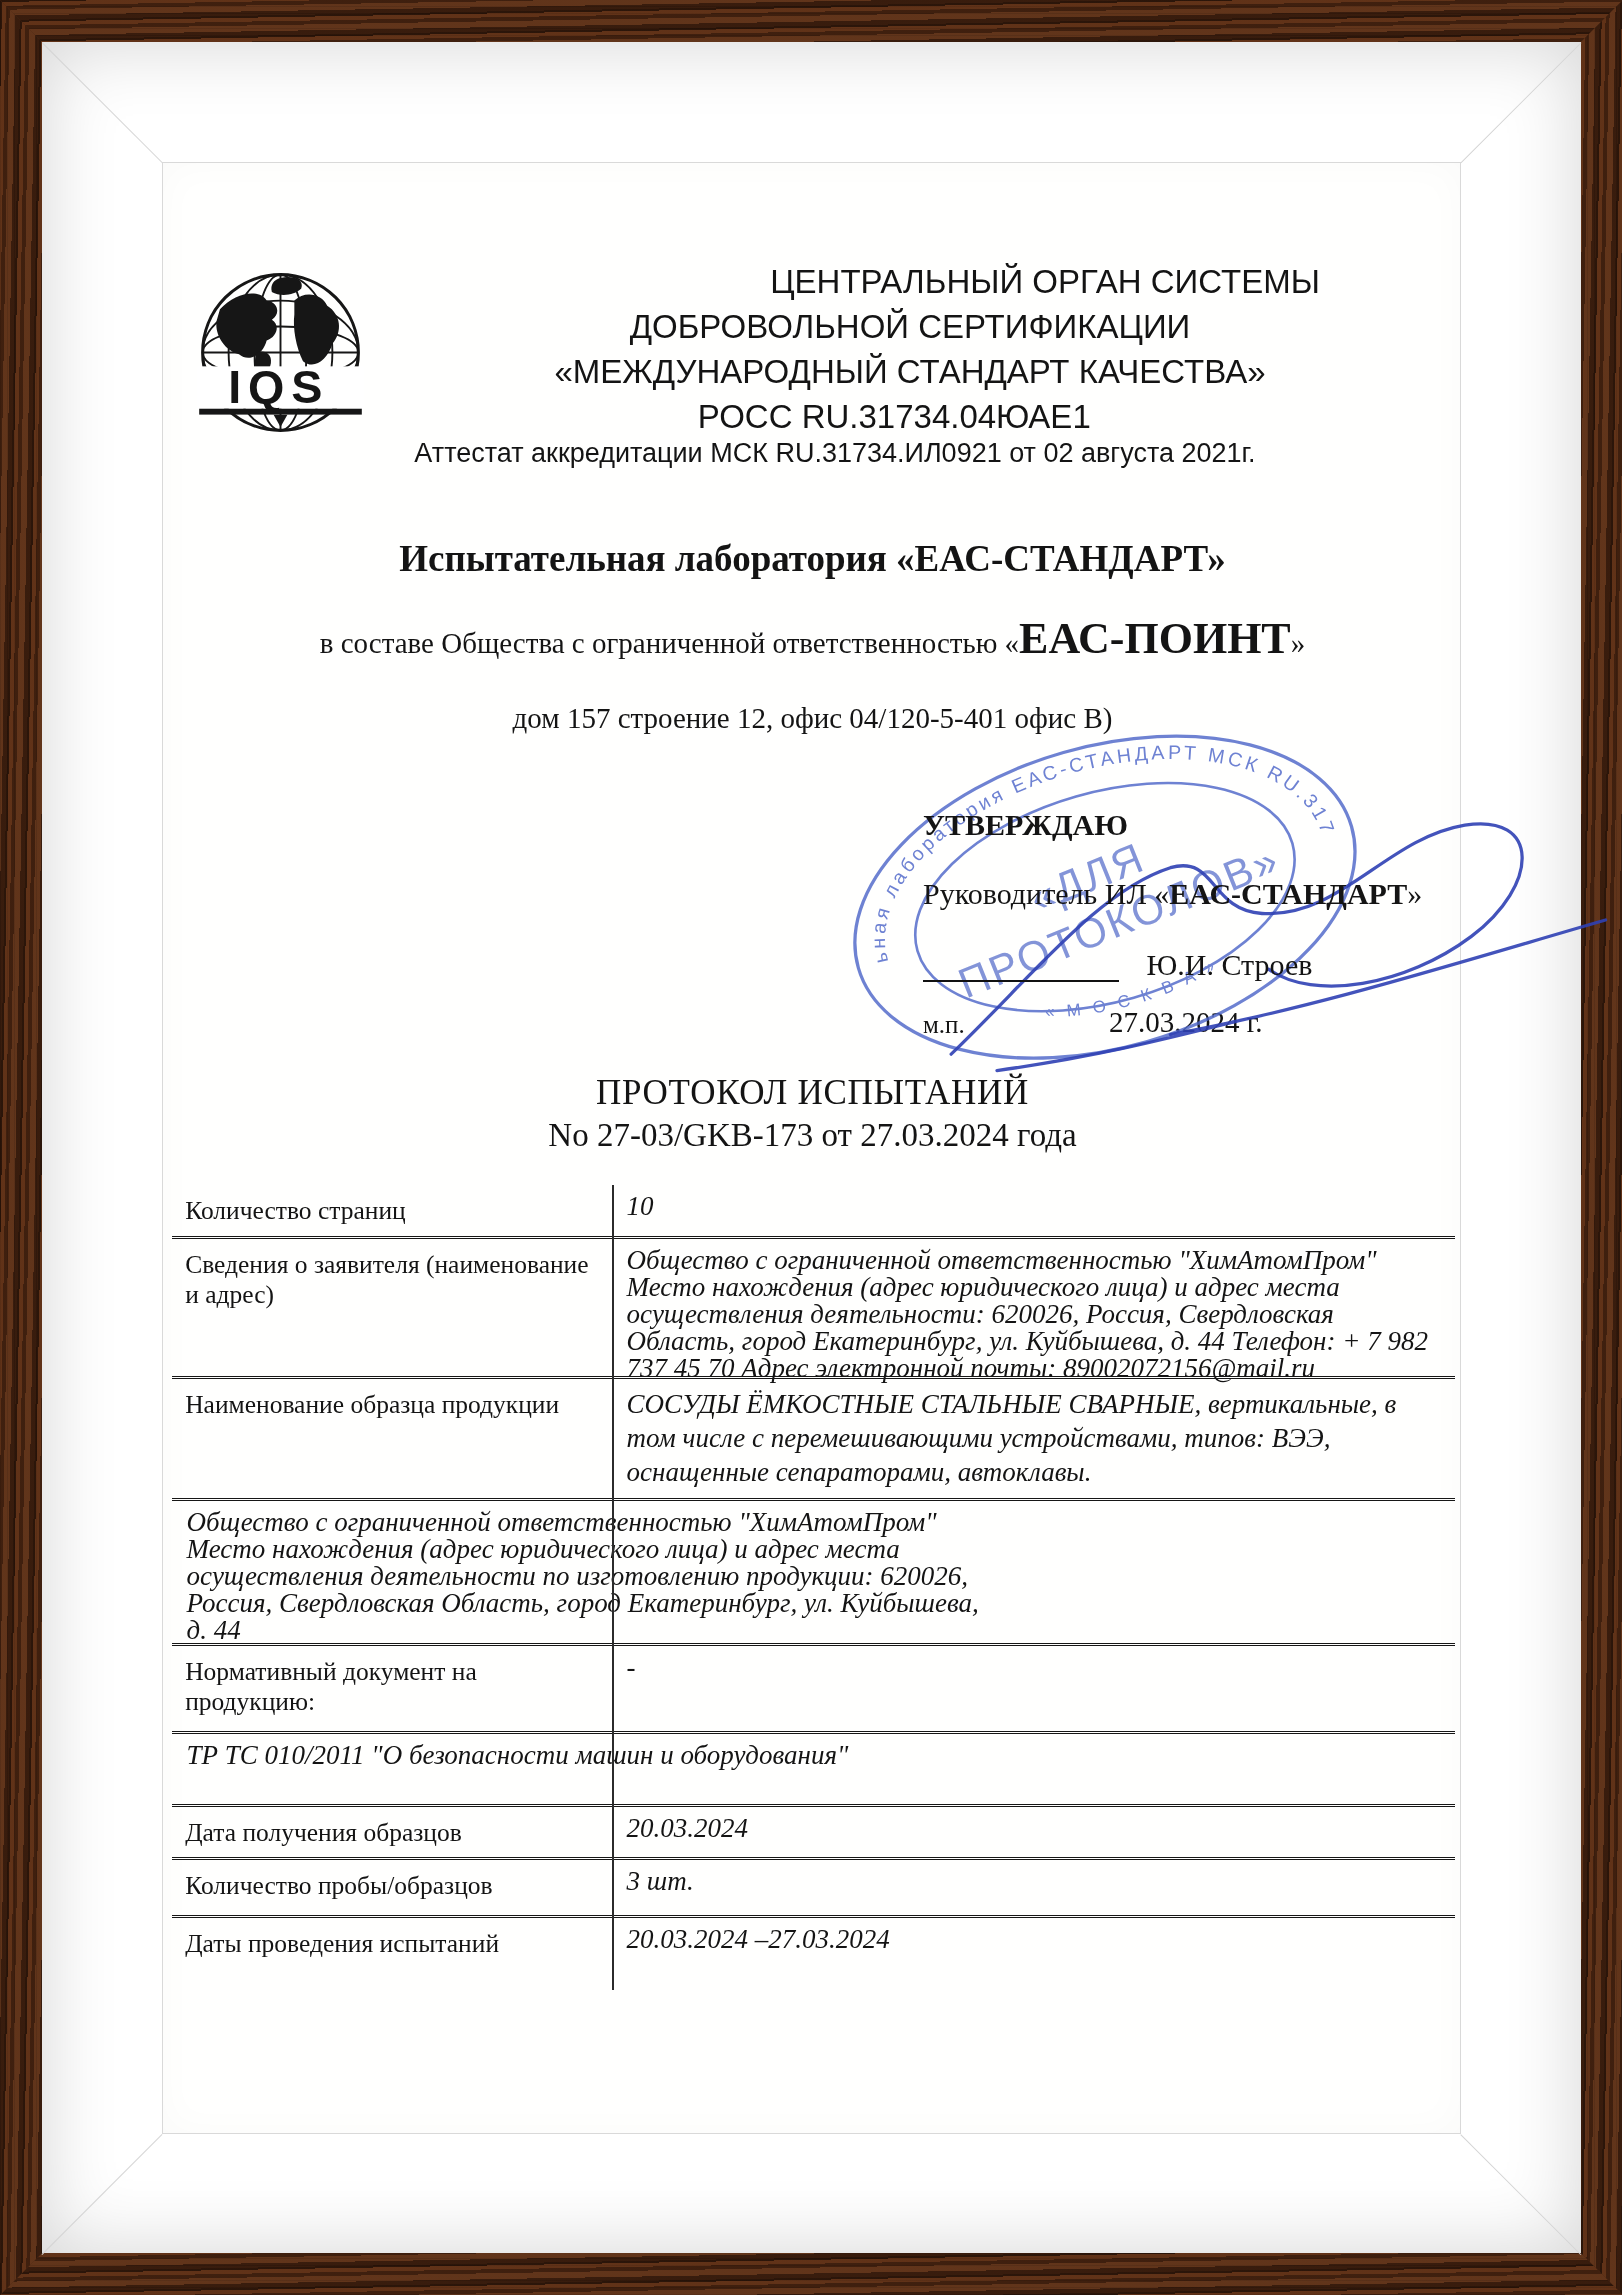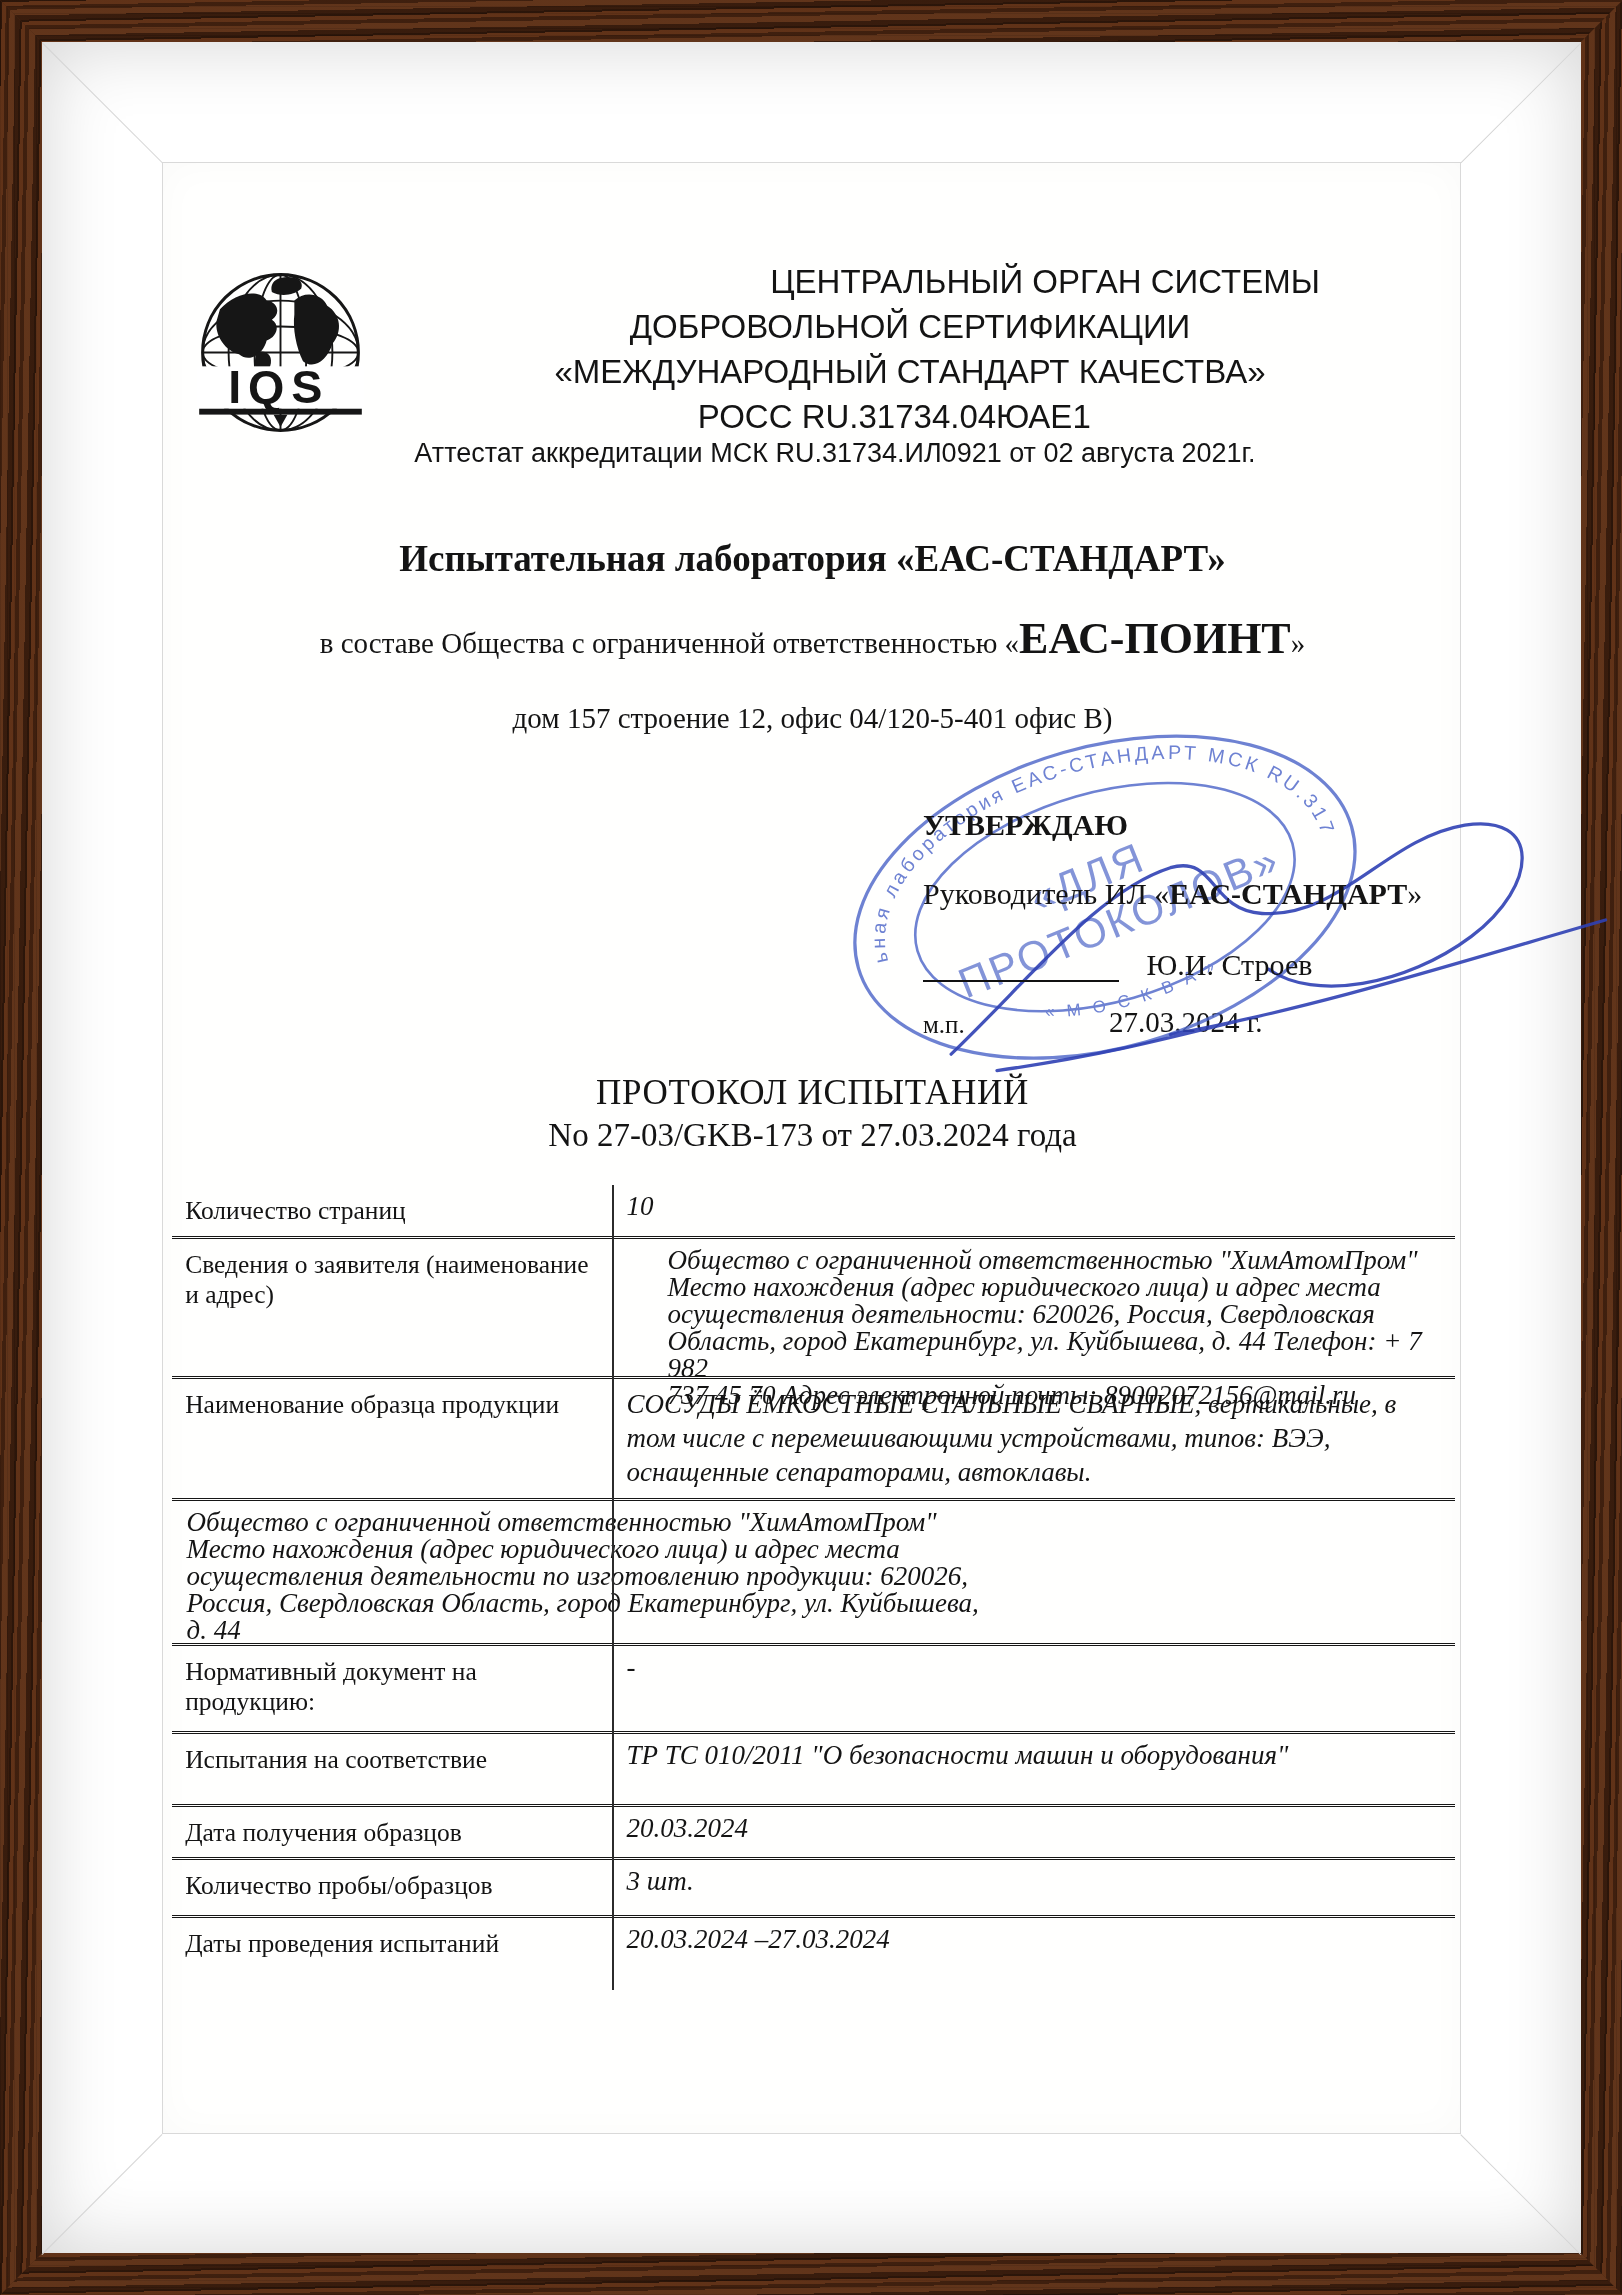--- a/index.html
+++ b/index.html
@@ -59,21 +59,21 @@
   
   .tbl{position:absolute;left:9.2px;top:1022px;width:1283px;z-index:2;}
   .tbl .vline{position:absolute;left:440px;top:0;bottom:0;width:2px;background:#2b2b2b;}
   .row{display:flex;box-sizing:border-box;border-bottom:3.9px double #161616;}
   .row.last{border-bottom:none;}
   .cell-l{width:440px;box-sizing:border-box;padding:10.5px 10.5px 0 13px;
           font-size:25.5px;line-height:30px;white-space:pre-line;}
   .cell-v{flex:1;box-sizing:border-box;padding:7.9px 6.5px 0 14.4px;
           font-size:27px;line-height:27px;font-style:italic;white-space:pre-line;}
   .row.loose .cell-v{line-height:34px;}
-  .r1{height:54px;} .r2{height:140px;gap:41px;} .r3{height:122px;} .r4{height:145px;} .r5{height:88px;}
+  .r1{height:54px;} .r2{height:140px;} .r3{height:122px;} .r4{height:145px;} .r5{height:88px;}
   .r6{height:73px;} .r7{height:53px;} .r8{height:58px;} .r9{height:72px;}
 </style>
 </head>
 <body>
 
 <div class="scene">
 
   <div class="wood h wood-top"></div>
   <div class="wood h wood-bottom"></div>
   <div class="wood v wood-left"></div>
@@ -192,21 +192,20 @@
 осуществления деятельности по изготовлению продукции: 620026,
 Россия, Свердловская Область, город Екатеринбург, ул. Куйбышева,
 д. 44</div>
       </div>
       <div class="row r5">
         <div class="cell-l">Нормативный документ на
 продукцию:</div>
         <div class="cell-v">-</div>
       </div>
       <div class="row r6">
-        <div class="cell-l">Испытания на соответствие</div>
         <div class="cell-v">ТР ТС 010/2011 "О безопасности машин и оборудования"</div>
       </div>
       <div class="row r7">
         <div class="cell-l">Дата получения образцов</div>
         <div class="cell-v">20.03.2024</div>
       </div>
       <div class="row r8">
         <div class="cell-l">Количество пробы/образцов</div>
         <div class="cell-v">3 шт.</div>
       </div>

